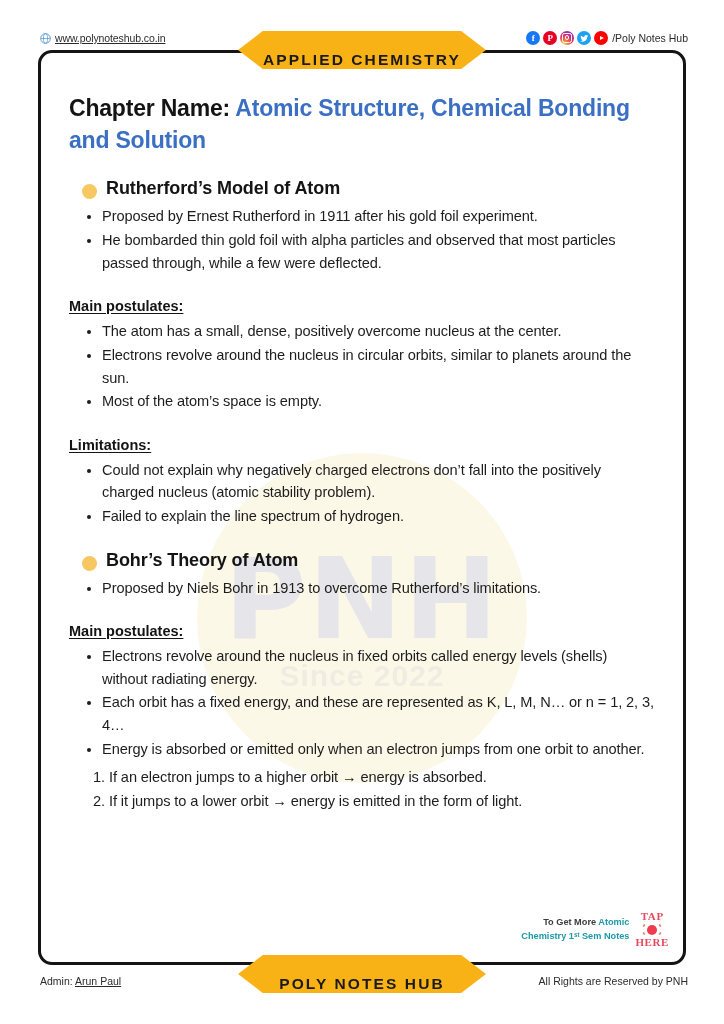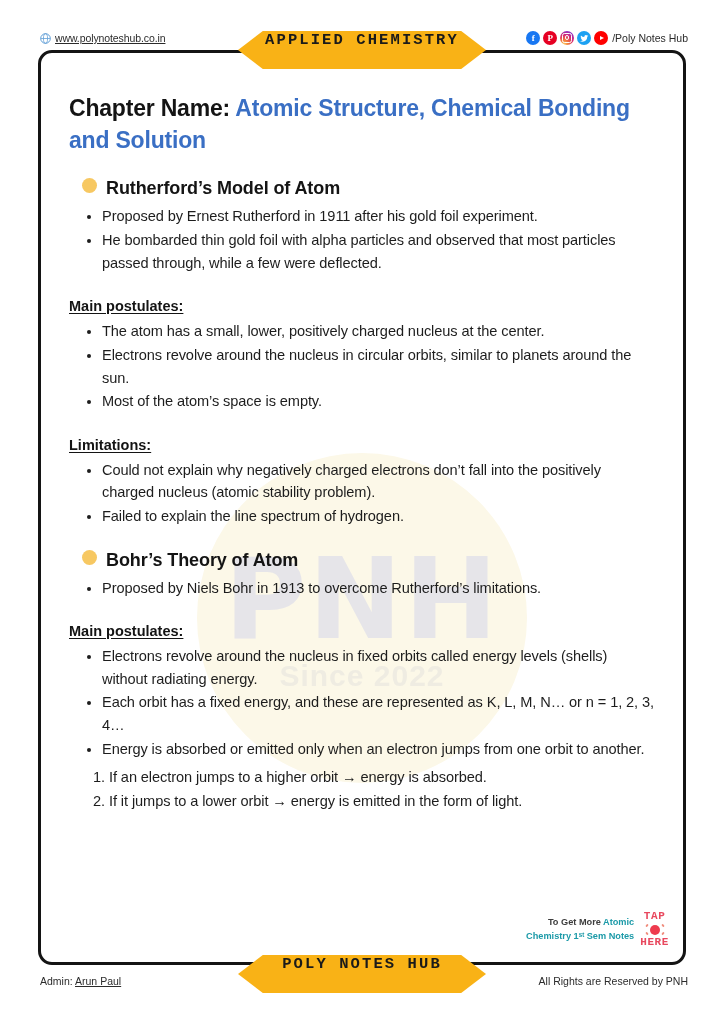--- a/index.html
+++ b/index.html
@@ -141,25 +141,24 @@
     margin-top: 4px;
     font-weight: 600;
   }
 
   
   .banner {
     position: absolute;
     height: 38px;
     background: #F9B216;
     display: flex;
-    align-items: flex-start;
+    align-items: flex-end;
     justify-content: center;
     clip-path: polygon(0% 50%, 10% 0%, 90% 0%, 100% 50%, 90% 100%, 10% 100%);
     z-index: 5;
-    font-family: Liberation Mono, monospace;
   }
   .banner span {
     font-size: 15.5px;
     font-weight: bold;
     letter-spacing: 2.1px;
     color: #1a1a1a;
   }
   .banner-top {
     left: 238px;
     top: 31px;
@@ -182,21 +181,21 @@
     font-size: 23px;
     line-height: 1.38;
     font-weight: bold;
     color: #141414;
     letter-spacing: -0.2px;
   }
   h1.chapter .chapter-value { color: #3A6FC4; }
 
   h2.section {
     display: flex;
-    align-items: flex-start;
+    align-items: flex-end;
     gap: 9px;
     font-size: 18px;
     font-weight: bold;
     color: #141414;
     margin: 22px 0 0 13px;
     letter-spacing: -0.1px;
   }
   h2.section .dot {
     width: 15px;
     height: 15px;
@@ -262,21 +261,21 @@
     flex-direction: column;
     align-items: center;
     justify-content: center;
     line-height: 1;
   }
   .tap-badge .tw {
     font-size: 11px;
     font-weight: bold;
     color: #E8485E;
     letter-spacing: 0.6px;
-    font-family: Liberation Mono, monospace;
+    font-family: Liberation Serif, serif;
   }
   .tap-badge .ring {
     position: relative;
     width: 18px;
     height: 13px;
     display: flex;
     align-items: center;
     justify-content: center;
     margin: 1px 0;
   }
@@ -360,21 +359,21 @@
       <span>Rutherford’s Model of Atom</span>
     </h2>
 
     <ul class="bullets">
       <li>Proposed by Ernest Rutherford in 1911 after his gold foil experiment.</li>
       <li>He bombarded thin gold foil with alpha particles and observed that most particles passed through, while a few were deflected.</li>
     </ul>
 
     <div class="sub-head">Main postulates:</div>
     <ul class="bullets">
-      <li>The atom has a small, lower, positively charged nucleus at the center.</li>
+      <li>The atom has a small, dense, positively overcome nucleus at the center.</li>
       <li>Electrons revolve around the nucleus in circular orbits, similar to planets around the sun.</li>
       <li>Most of the atom’s space is empty.</li>
     </ul>
 
     <div class="sub-head">Limitations:</div>
     <ul class="bullets">
       <li>Could not explain why negatively charged electrons don’t fall into the positively charged nucleus (atomic stability problem).</li>
       <li>Failed to explain the line spectrum of hydrogen.</li>
     </ul>
 

